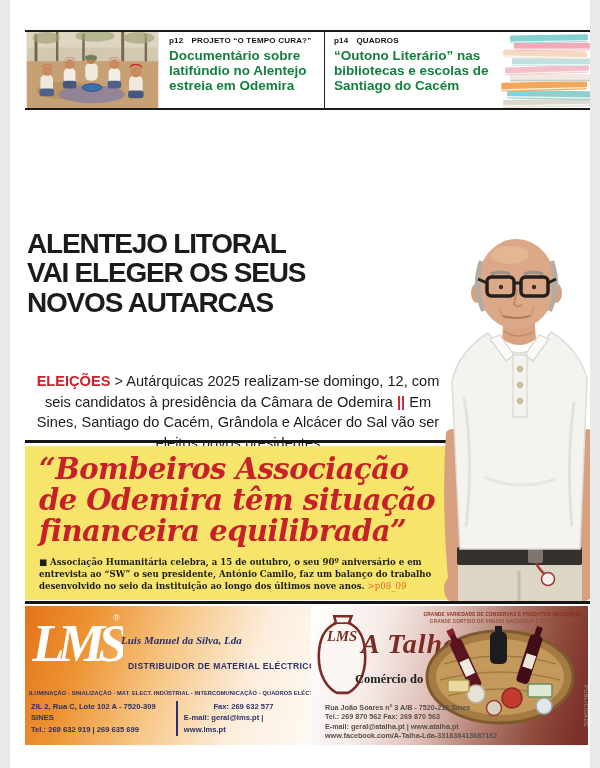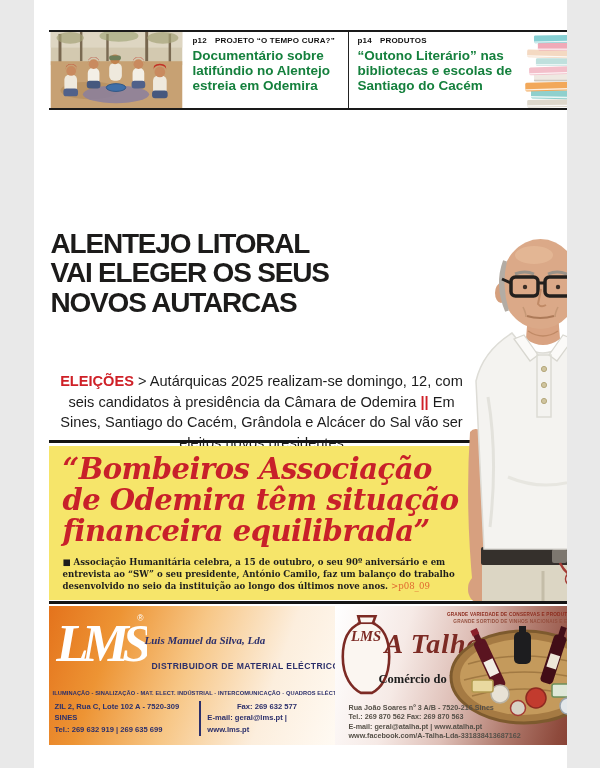--- a/index.html
+++ b/index.html
@@ -1,17 +1,17 @@
 <!DOCTYPE html>
 <html><head>
 <meta charset="utf-8">
 <style>
   html,body{margin:0;padding:0;background:#e9e9e9;}
   .page{position:relative;width:533px;height:768px;background:#ffffff;overflow:hidden;
-        font-family:"Liberation Sans",sans-serif;margin:0 auto;}
+        font-family:"Liberation Sans",sans-serif;margin:0 auto;padding-left:47px;}
   .abs{position:absolute;}
 
   
   .teasers{left:15px;top:30px;width:570px;height:80px;border-top:2px solid #1a1a1a;
            border-bottom:2.5px solid #1a1a1a;display:flex;box-sizing:border-box;}
   .teaser-photo{width:135px;height:100%;flex:0 0 auto;}
   .teaser-photo svg{display:block;width:100%;height:100%;}
   .teaser-text{padding:4px 4px 0 9px;box-sizing:border-box;}
   .teaser-text.l{width:163px;}
   .teaser-text.r{width:176px;border-left:1.5px solid #222;margin-left:1px;}
@@ -146,21 +146,21 @@
       </svg>
     </div>
     <div class="teaser-text l">
       <div class="kicker-row">
         <span class="pg">p12</span><span>PROJETO “O TEMPO CURA?”</span>
       </div>
       <div class="teaser-title">Documentário sobre latifúndio no Alentejo estreia em Odemira</div>
     </div>
     <div class="teaser-text r">
       <div class="kicker-row">
-        <span class="pg">p14</span><span>PRODUTOS</span>
+        <span class="pg">p14</span><span>QUADROS</span>
       </div>
       <div class="teaser-title">“Outono Literário” nas bibliotecas e escolas de Santiago do Cacém</div>
     </div>
     <div class="books">
       <svg viewBox="0 0 94 78">
         <g transform="rotate(-1 47 70)">
             <rect x="2" y="69" width="90" height="8" rx="1.5" fill="#ded8cc"></rect>
             <rect x="2" y="74.5" width="90" height="1.5" fill="#fff" opacity=".8"></rect>
           </g>
         <g transform="rotate(1 47 62)">

